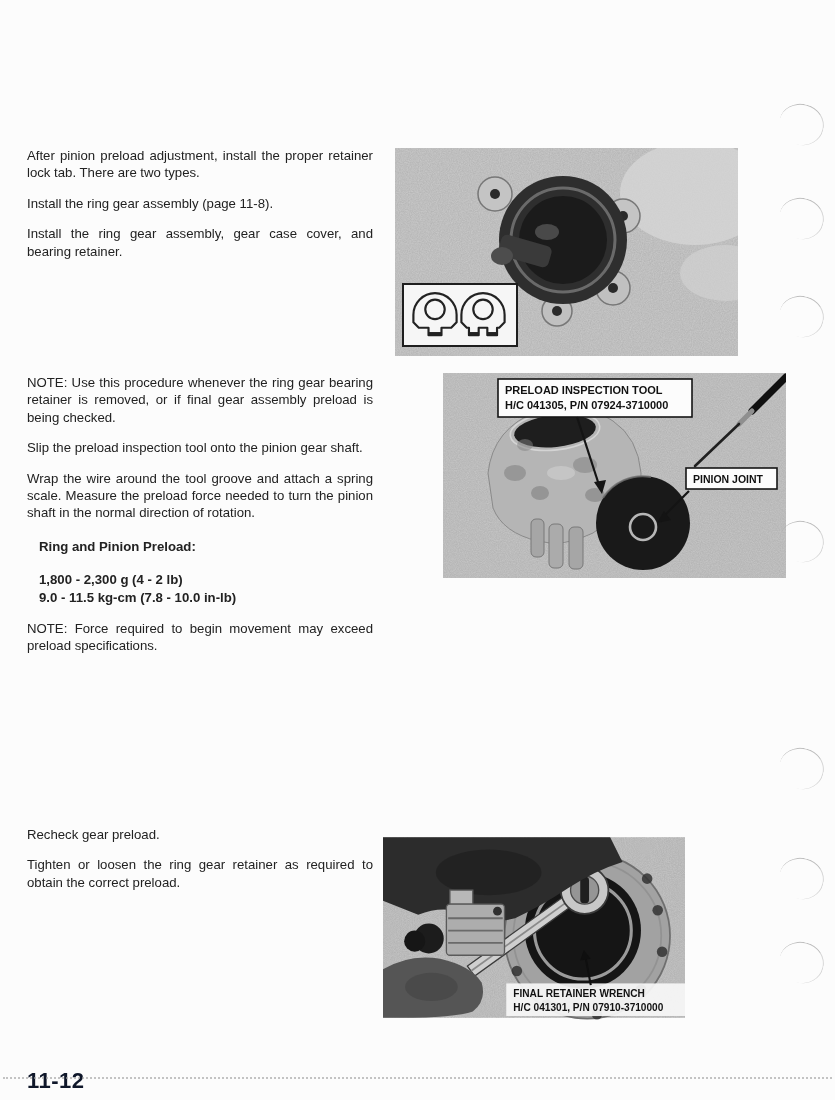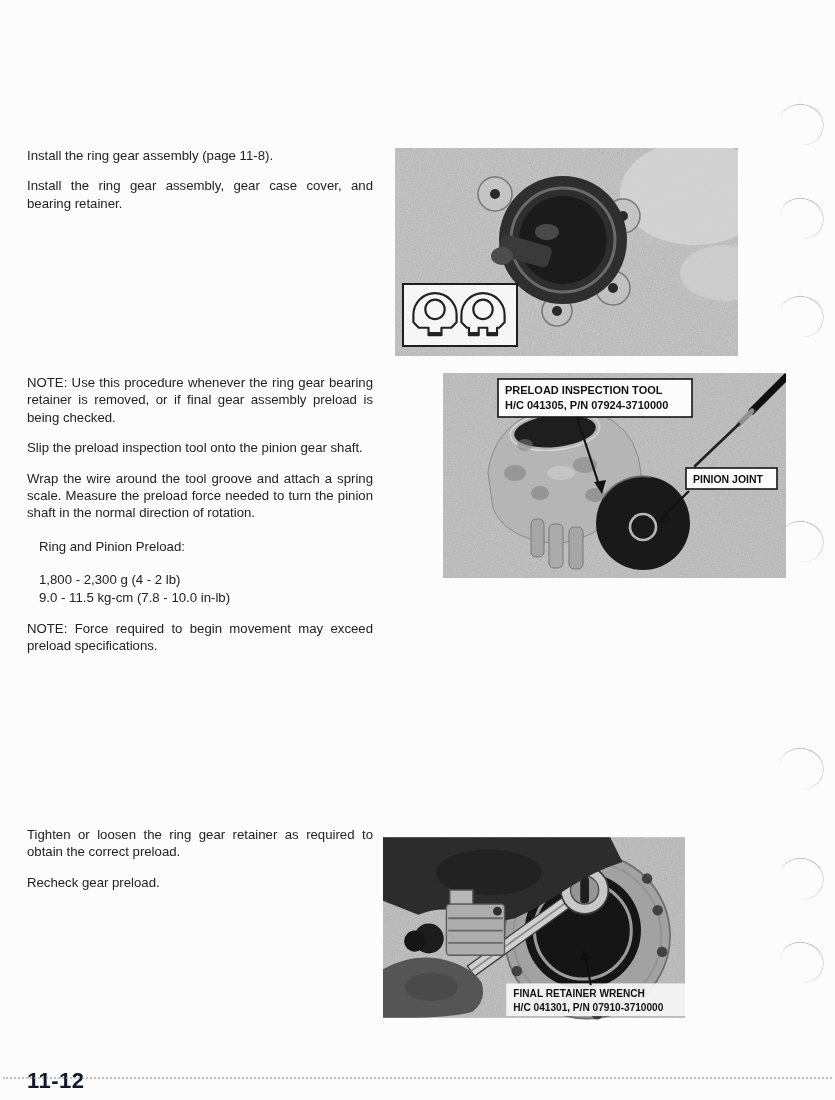--- a/index.html
+++ b/index.html
@@ -12,21 +12,21 @@
   .hdr{position:absolute;left:25px;top:76px;width:716px;}
   .hdr h1{margin:0;font-size:28px;font-weight:700;letter-spacing:.2px;color:#121212;}
   .sub-row{display:flex;align-items:center;margin-top:6px;}
   .sub-row h2{margin:0;font-size:21px;font-weight:700;color:#161616;}
   .sub-note{font-size:13px;font-weight:700;margin-left:5px;color:#161616;}
   .rule{flex:1;height:3px;background:#181818;margin-left:9px;border-radius:2px;}
   
   .col{position:absolute;left:27px;width:346px;font-size:13.2px;line-height:17.4px;
        text-align:justify;color:#222;}
   .col p{margin:0 0 13px 0;}
-  .col p.b{font-weight:400;padding-left:12px;}
+  .col p.b{font-weight:700;padding-left:12px;}
   .col p.tight{margin-bottom:0;}
   .col p.sp{margin-bottom:16px;}
   .col p.sp2{margin-bottom:14px;}
   #blk1{top:147px;} #blk2{top:374px;} #blk3{top:826px;}
   
   figure{position:absolute;margin:0;padding:0;}
   #fig1{left:395px;top:148px;width:343px;height:208px;}
   #fig2{left:395px;top:373px;width:343px;height:205px;margin-left:48px;}
   #fig3{left:383px;top:825px;width:302px;height:205px;}
   figure svg{display:block;width:100%;height:100%;}
@@ -40,37 +40,38 @@
   
   .page-edge{position:absolute;left:3px;right:3px;top:1077px;border-top:2px dotted #a6a6a6;opacity:.65;}
 </style>
 </head>
 <body>
 
 <div class="page">
 
 
   <div class="col" id="blk1">
+    <p>After pinion preload adjustment, install the proper retainer lock tab. There are two types.</p>
     <p>Install the ring gear assembly (page 11-8).</p>
     <p>Install the ring gear assembly, gear case cover, and bearing retainer.</p>
   </div>
 
   <div class="col" id="blk2">
     <p>NOTE:  Use this procedure whenever the ring gear bearing retainer is removed, or if final gear assembly preload is being checked.</p>
     <p>Slip the preload inspection tool onto the pinion gear shaft.</p>
     <p class="sp">Wrap the wire around the tool groove and attach a spring scale. Measure the preload force needed to turn the pinion shaft in the normal direction of rotation.</p>
     <p class="b sp">Ring and Pinion Preload:</p>
     <p class="b tight">1,800 - 2,300 g (4 - 2 lb)</p>
     <p class="b sp2">9.0 - 11.5 kg-cm (7.8 - 10.0 in-lb)</p>
     <p>NOTE: Force required to begin movement may exceed preload specifications.</p>
   </div>
 
   <div class="col" id="blk3">
+    <p>Recheck gear preload.</p>
     <p>Tighten or loosen the ring gear retainer as required to obtain the correct preload.</p>
-    <p>Recheck gear preload.</p>
   </div>
 
   <figure id="fig1">
     <svg viewBox="0 0 343 208">
       <defs>
         <filter id="gr1" x="0" y="0" width="100%" height="100%">
           <feTurbulence type="fractalNoise" baseFrequency="0.9" numOctaves="2" seed="3" stitchTiles="stitch"></feTurbulence>
           <feColorMatrix type="matrix" values="0 0 0 0 0.25  0 0 0 0 0.25  0 0 0 0 0.25  0.9 0 0 0 0"></feColorMatrix>
         </filter>
       </defs>

